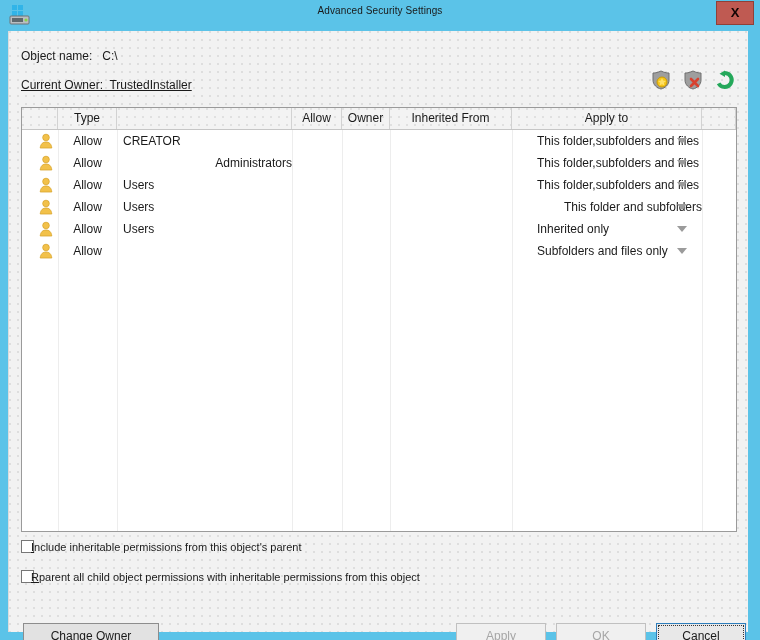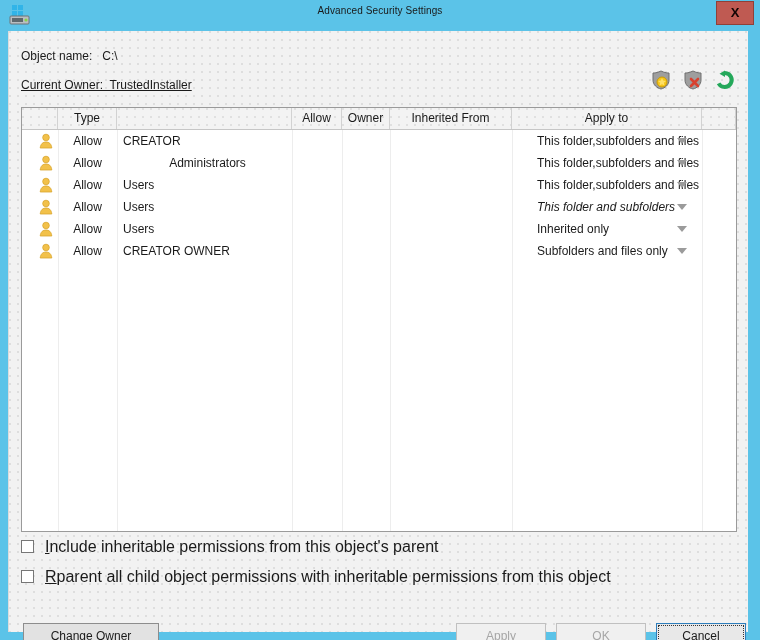--- a/index.html
+++ b/index.html
@@ -201,22 +201,22 @@
     position: absolute;
     left: 0; top: 1px;
     width: 13px; height: 13px;
     background: #ffffff;
     border: 1px solid #767676;
     box-sizing: border-box;
     cursor: pointer;
   }
   .cblabel {
     position: absolute;
-    left: 24px; top: 0;
-    font-size: 16px;
+    left: 10px; top: 0;
+    font-size: 11px;
     line-height: 16px;
     color: #1a1a1a;
     white-space: nowrap;
     cursor: pointer;
   }
   .acc { text-decoration: underline; }
 
   
   .btn {
     position: absolute;
@@ -333,21 +333,21 @@
             <div class="cell" style="left: 368px; width: 122px; text-align: center;"></div>
             <div class="cell" style="left: 515px; width: 165px; text-align: left;">This folder,subfolders and files</div>
             <span class="dd-arrow" style="left: 655px;"></span>
           </div>
           <div class="lv-row" style="top: 22px;">
             <span class="person-icon"><svg width="16" height="16" viewBox="0 0 16 16">
                 <circle cx="8" cy="4.5" r="3.3" fill="#f2c14a" stroke="#d9a62e" stroke-width="0.8"></circle>
                 <path d="M2.2 15 C2.6 10.6 5.1 9 8 9 C10.9 9 13.4 10.6 13.8 15 Z" fill="#f2c14a" stroke="#d9a62e" stroke-width="0.8"></path>
               </svg></span>
             <div class="cell" style="left: 36px; width: 59px; text-align: center;">Allow</div>
-            <div class="cell" style="left: 101px; width: 169px; text-align: center;">Administrators</div>
+            <div class="cell" style="left: 101px; width: 169px; text-align: right;">Administrators</div>
             <div class="cell" style="left: 270px; width: 50px; text-align: center;"></div>
             <div class="cell" style="left: 320px; width: 48px; text-align: center;"></div>
             <div class="cell" style="left: 368px; width: 122px; text-align: center;"></div>
             <div class="cell" style="left: 515px; width: 165px; text-align: left;">This folder,subfolders and files</div>
             <span class="dd-arrow" style="left: 655px;"></span>
           </div>
           <div class="lv-row" style="top: 44px;">
             <span class="person-icon"><svg width="16" height="16" viewBox="0 0 16 16">
                 <circle cx="8" cy="4.5" r="3.3" fill="#f2c14a" stroke="#d9a62e" stroke-width="0.8"></circle>
                 <path d="M2.2 15 C2.6 10.6 5.1 9 8 9 C10.9 9 13.4 10.6 13.8 15 Z" fill="#f2c14a" stroke="#d9a62e" stroke-width="0.8"></path>
@@ -363,21 +363,21 @@
           <div class="lv-row" style="top: 66px;">
             <span class="person-icon"><svg width="16" height="16" viewBox="0 0 16 16">
                 <circle cx="8" cy="4.5" r="3.3" fill="#f2c14a" stroke="#d9a62e" stroke-width="0.8"></circle>
                 <path d="M2.2 15 C2.6 10.6 5.1 9 8 9 C10.9 9 13.4 10.6 13.8 15 Z" fill="#f2c14a" stroke="#d9a62e" stroke-width="0.8"></path>
               </svg></span>
             <div class="cell" style="left: 36px; width: 59px; text-align: center;">Allow</div>
             <div class="cell" style="left: 101px; width: 169px; text-align: left;">Users</div>
             <div class="cell" style="left: 270px; width: 50px; text-align: center;"></div>
             <div class="cell" style="left: 320px; width: 48px; text-align: center;"></div>
             <div class="cell" style="left: 368px; width: 122px; text-align: center;"></div>
-            <div class="cell" style="left: 515px; width: 165px; text-align: left; font-style: italic;">This folder and subfolders</div>
+            <div class="cell" style="left: 515px; width: 165px; text-align: right;">This folder and subfolders</div>
             <span class="dd-arrow" style="left: 655px;"></span>
           </div>
           <div class="lv-row" style="top: 88px;">
             <span class="person-icon"><svg width="16" height="16" viewBox="0 0 16 16">
                 <circle cx="8" cy="4.5" r="3.3" fill="#f2c14a" stroke="#d9a62e" stroke-width="0.8"></circle>
                 <path d="M2.2 15 C2.6 10.6 5.1 9 8 9 C10.9 9 13.4 10.6 13.8 15 Z" fill="#f2c14a" stroke="#d9a62e" stroke-width="0.8"></path>
               </svg></span>
             <div class="cell" style="left: 36px; width: 59px; text-align: center;">Allow</div>
             <div class="cell" style="left: 101px; width: 169px; text-align: left;">Users</div>
             <div class="cell" style="left: 270px; width: 50px; text-align: center;"></div>
@@ -385,21 +385,20 @@
             <div class="cell" style="left: 368px; width: 122px; text-align: center;"></div>
             <div class="cell" style="left: 515px; width: 165px; text-align: left;">Inherited only</div>
             <span class="dd-arrow" style="left: 655px;"></span>
           </div>
           <div class="lv-row" style="top: 110px;">
             <span class="person-icon"><svg width="16" height="16" viewBox="0 0 16 16">
                 <circle cx="8" cy="4.5" r="3.3" fill="#f2c14a" stroke="#d9a62e" stroke-width="0.8"></circle>
                 <path d="M2.2 15 C2.6 10.6 5.1 9 8 9 C10.9 9 13.4 10.6 13.8 15 Z" fill="#f2c14a" stroke="#d9a62e" stroke-width="0.8"></path>
               </svg></span>
             <div class="cell" style="left: 36px; width: 59px; text-align: center;">Allow</div>
-            <div class="cell" style="left: 101px; width: 169px; text-align: left;">CREATOR OWNER</div>
             <div class="cell" style="left: 270px; width: 50px; text-align: center;"></div>
             <div class="cell" style="left: 320px; width: 48px; text-align: center;"></div>
             <div class="cell" style="left: 368px; width: 122px; text-align: center;"></div>
             <div class="cell" style="left: 515px; width: 165px; text-align: left;">Subfolders and files only</div>
             <span class="dd-arrow" style="left: 655px;"></span>
           </div>
         </div>
     </div>
 
     <div class="cbrow r1">

